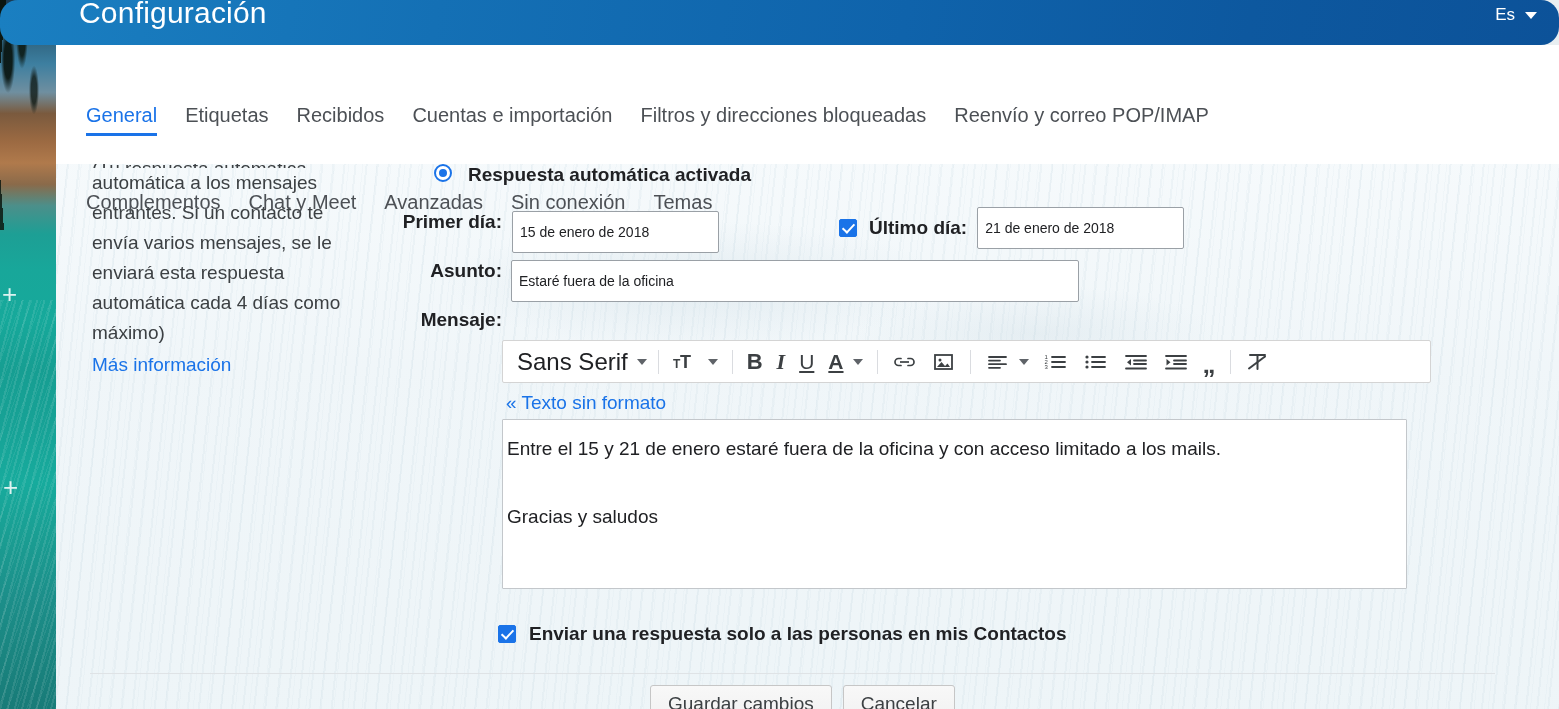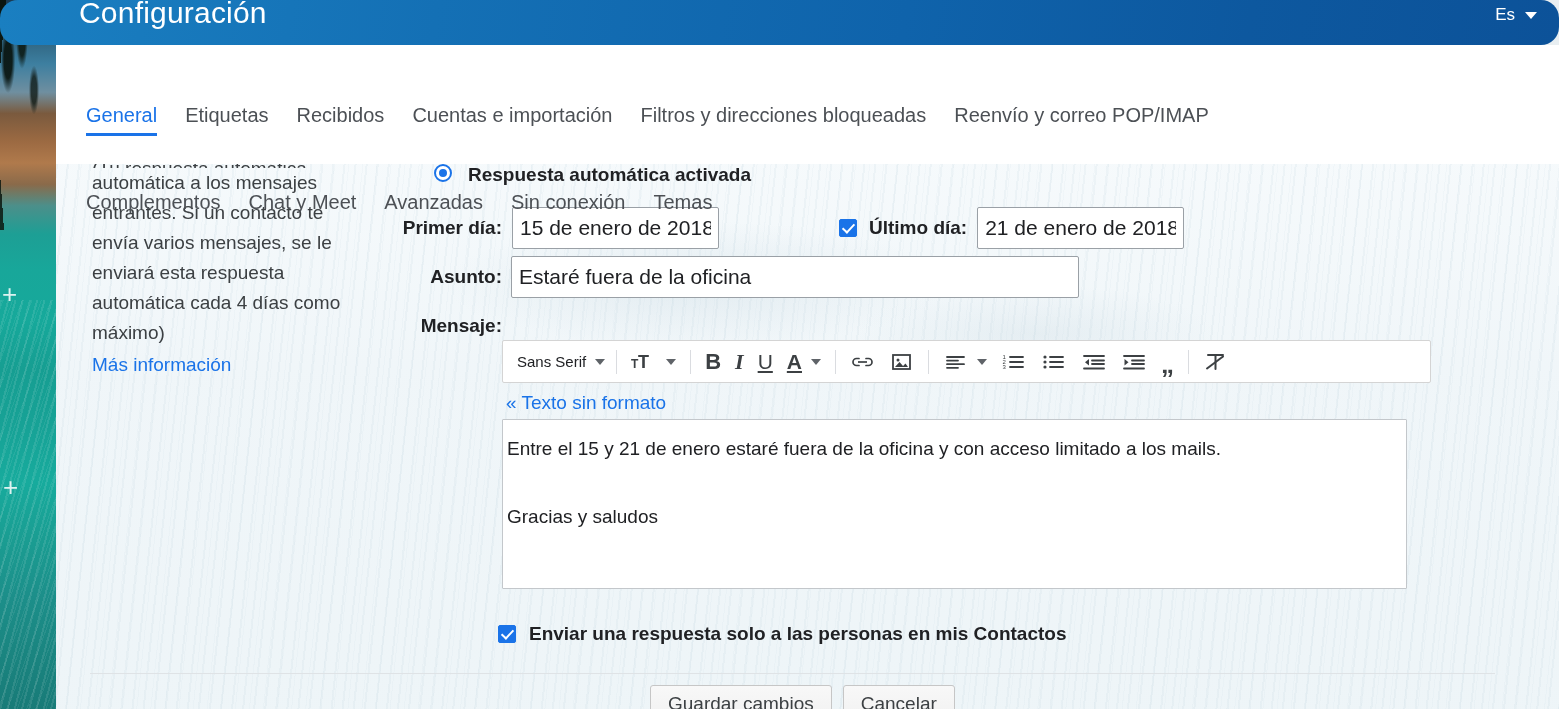--- a/index.html
+++ b/index.html
@@ -219,37 +219,37 @@
     background: #1a73e8;
   }
   .radio-label {
     margin-left: 16px;
     font-size: 19px;
     font-weight: bold;
     color: #202124;
   }
 
   .field-row {
-    display: flex; align-items: center;
+    display: flex; 
     margin-top: 15px;
     height: 34px;
   }
   .field-label {
     font-size: 19px;
     font-weight: bold;
     color: #202124;
     white-space: nowrap;
   }
   .lbl-primer { width: 126px; text-align: right; }
   .lbl-asunto { width: 126px; text-align: right; }
   .lbl-mensaje { width: 126px; text-align: right; }
 
   input.txt {
     font-family: "Liberation Sans", sans-serif;
-    font-size: 21px;
+    font-size: 14px;
     color: #202124;
     background: #ffffff;
     border: 1px solid #9aa0a6;
     border-radius: 2px;
     padding: 20px 7px;
     height: 34px;
     outline: none;
   }
   .date-input { width: 207px; margin-left: 10px; }
   .subject-input { width: 568px; margin-left: 9px; }
@@ -298,21 +298,21 @@
   }
   .tb-item {
     display: flex;
     align-items: center;
     justify-content: center;
     height: 34px;
     color: #3c4043;
     cursor: pointer;
     padding: 0 7px;
   }
-  .tb-font { font-size: 15px; color: #202124; padding-left: 6px; padding-right: 4px; }
+  .tb-font { font-size: 24px; color: #202124; padding-left: 6px; padding-right: 4px; }
   .caret-sm {
     width: 0; height: 0;
     border-left: 5px solid transparent;
     border-right: 5px solid transparent;
     border-top: 6px solid #5f6368;
     margin-left: 9px;
   }
   .tb-sep {
     width: 1px; height: 24px;
     background: #dadce0;

